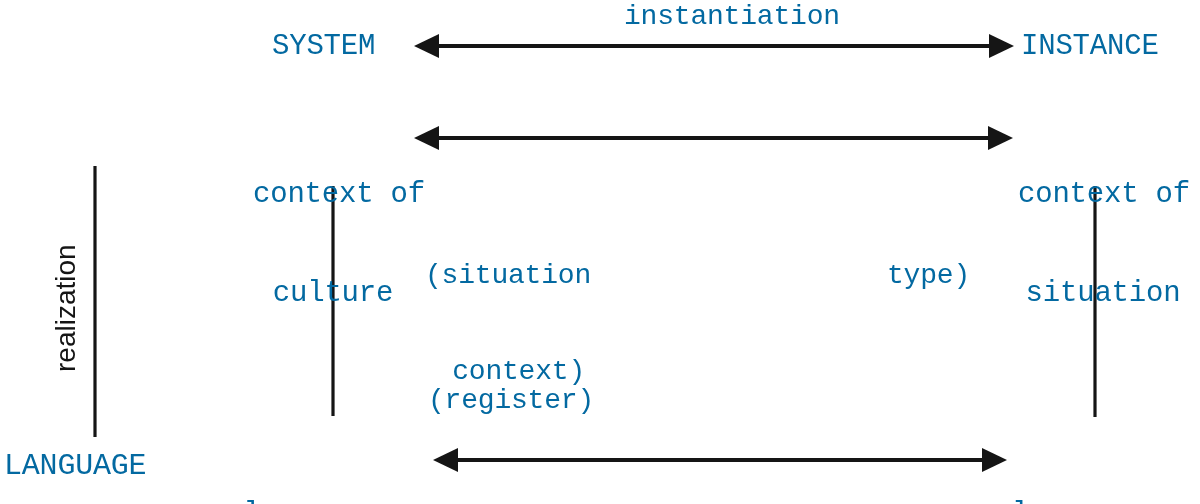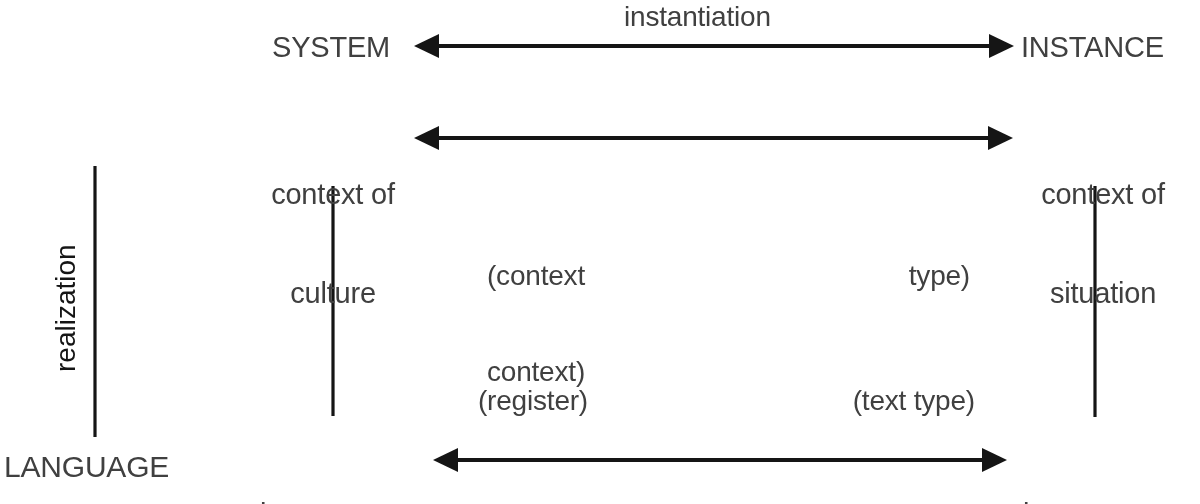--- a/index.html
+++ b/index.html
@@ -12,22 +12,22 @@
     position: relative;
     width: 1200px;
     height: 504px;
     background: #ffffff;
     overflow: hidden;
     font-family: "Liberation Sans", sans-serif;
     color: #1a1a1a;
   }
   .lbl {
     position: absolute;
-    font-family: Liberation Sans, sans-serif;
-    color: #404040;
+    font-family: Liberation Mono, monospace;
+    color: #0369a1;
     white-space: pre;
     line-height: 1.12;
     letter-spacing: -0.2px;
   }
   
   .axis-caption {
     font-size: 30px;
     font-weight: 400;
   }
   
@@ -125,31 +125,30 @@
     <div>context of</div>
     <div>culture</div>
   </div>
 
   <div class="lbl node two-line align-center" style="left:1018px; top:112px; width:170px;">
     <div>context of</div>
     <div>situation</div>
   </div>
 
   <div class="lbl paren align-right" style="left:425px; top:196px; width:160px;">
-    <div>(context</div>
+    <div>(situation</div>
     <div>context)</div>
   </div>
 
   <div class="lbl paren align-right" style="left:810px; top:196px; width:160px;">
     <div>type)</div>
   </div>
 
   <div class="lbl paren align-right" style="left:428px; top:385px; width:160px;">(register)</div>
 
-  <div class="lbl paren align-right" style="left:815px; top:385px; width:160px;">(text type)</div>
 
   <div class="lbl node two-line align-center" style="left:243px; top:432px; width:190px;">
     <div>language as</div>
     
   </div>
 
   <div class="lbl node two-line align-center" style="left:1012px; top:432px; width:178px;">
     <div>language as</div>
     
   </div>

